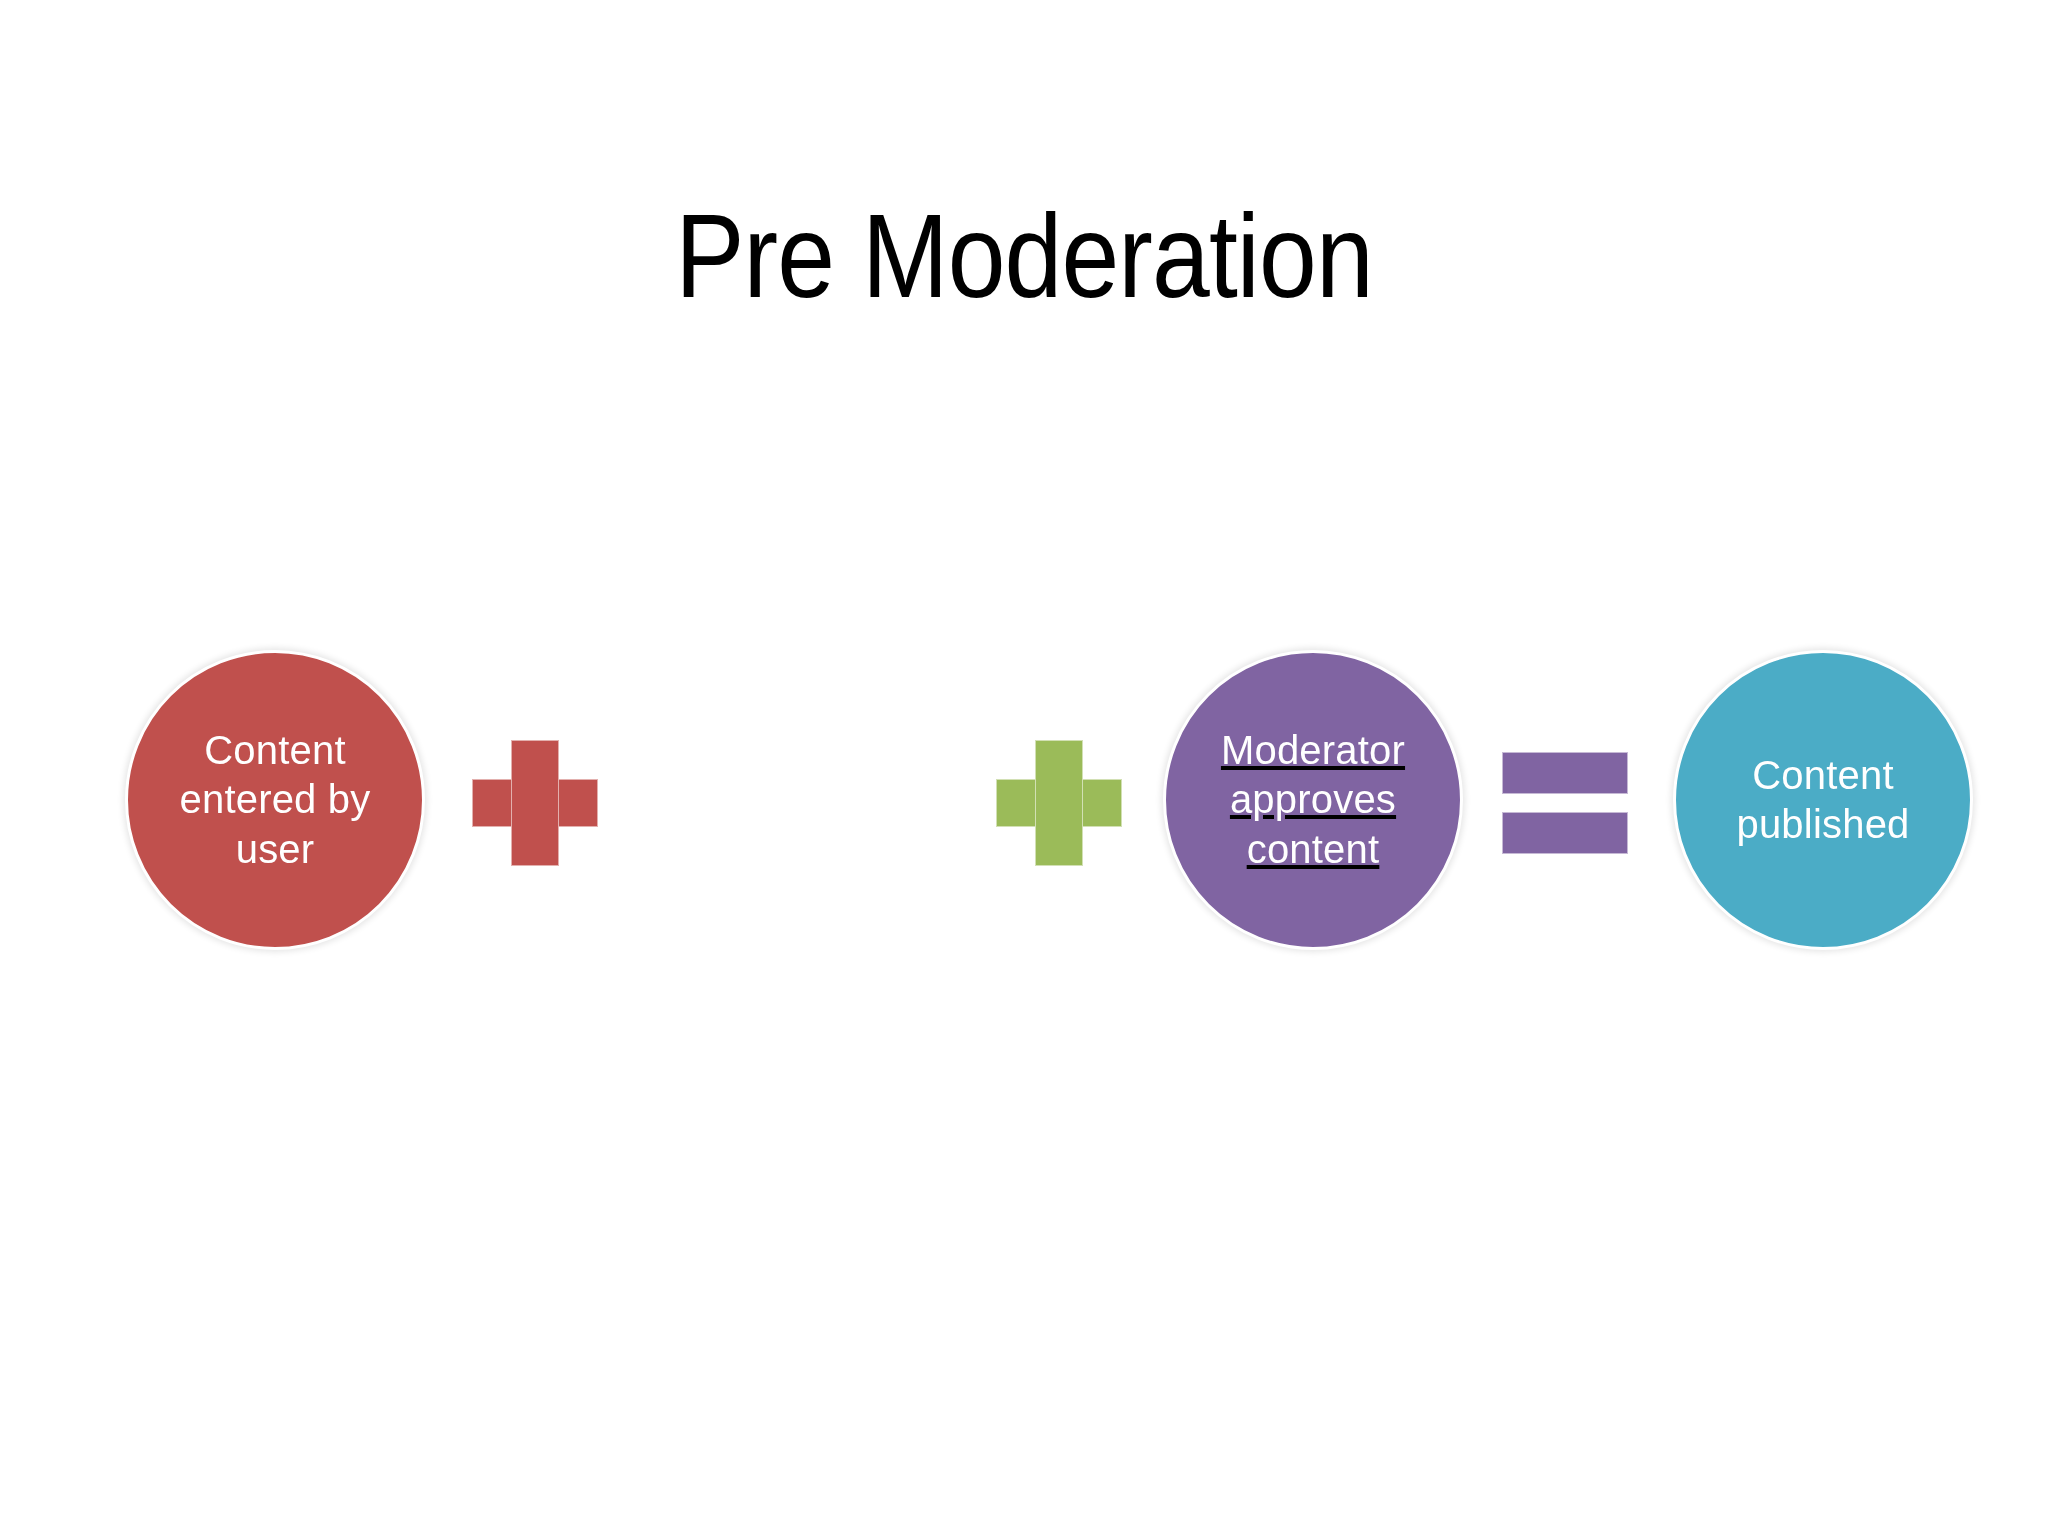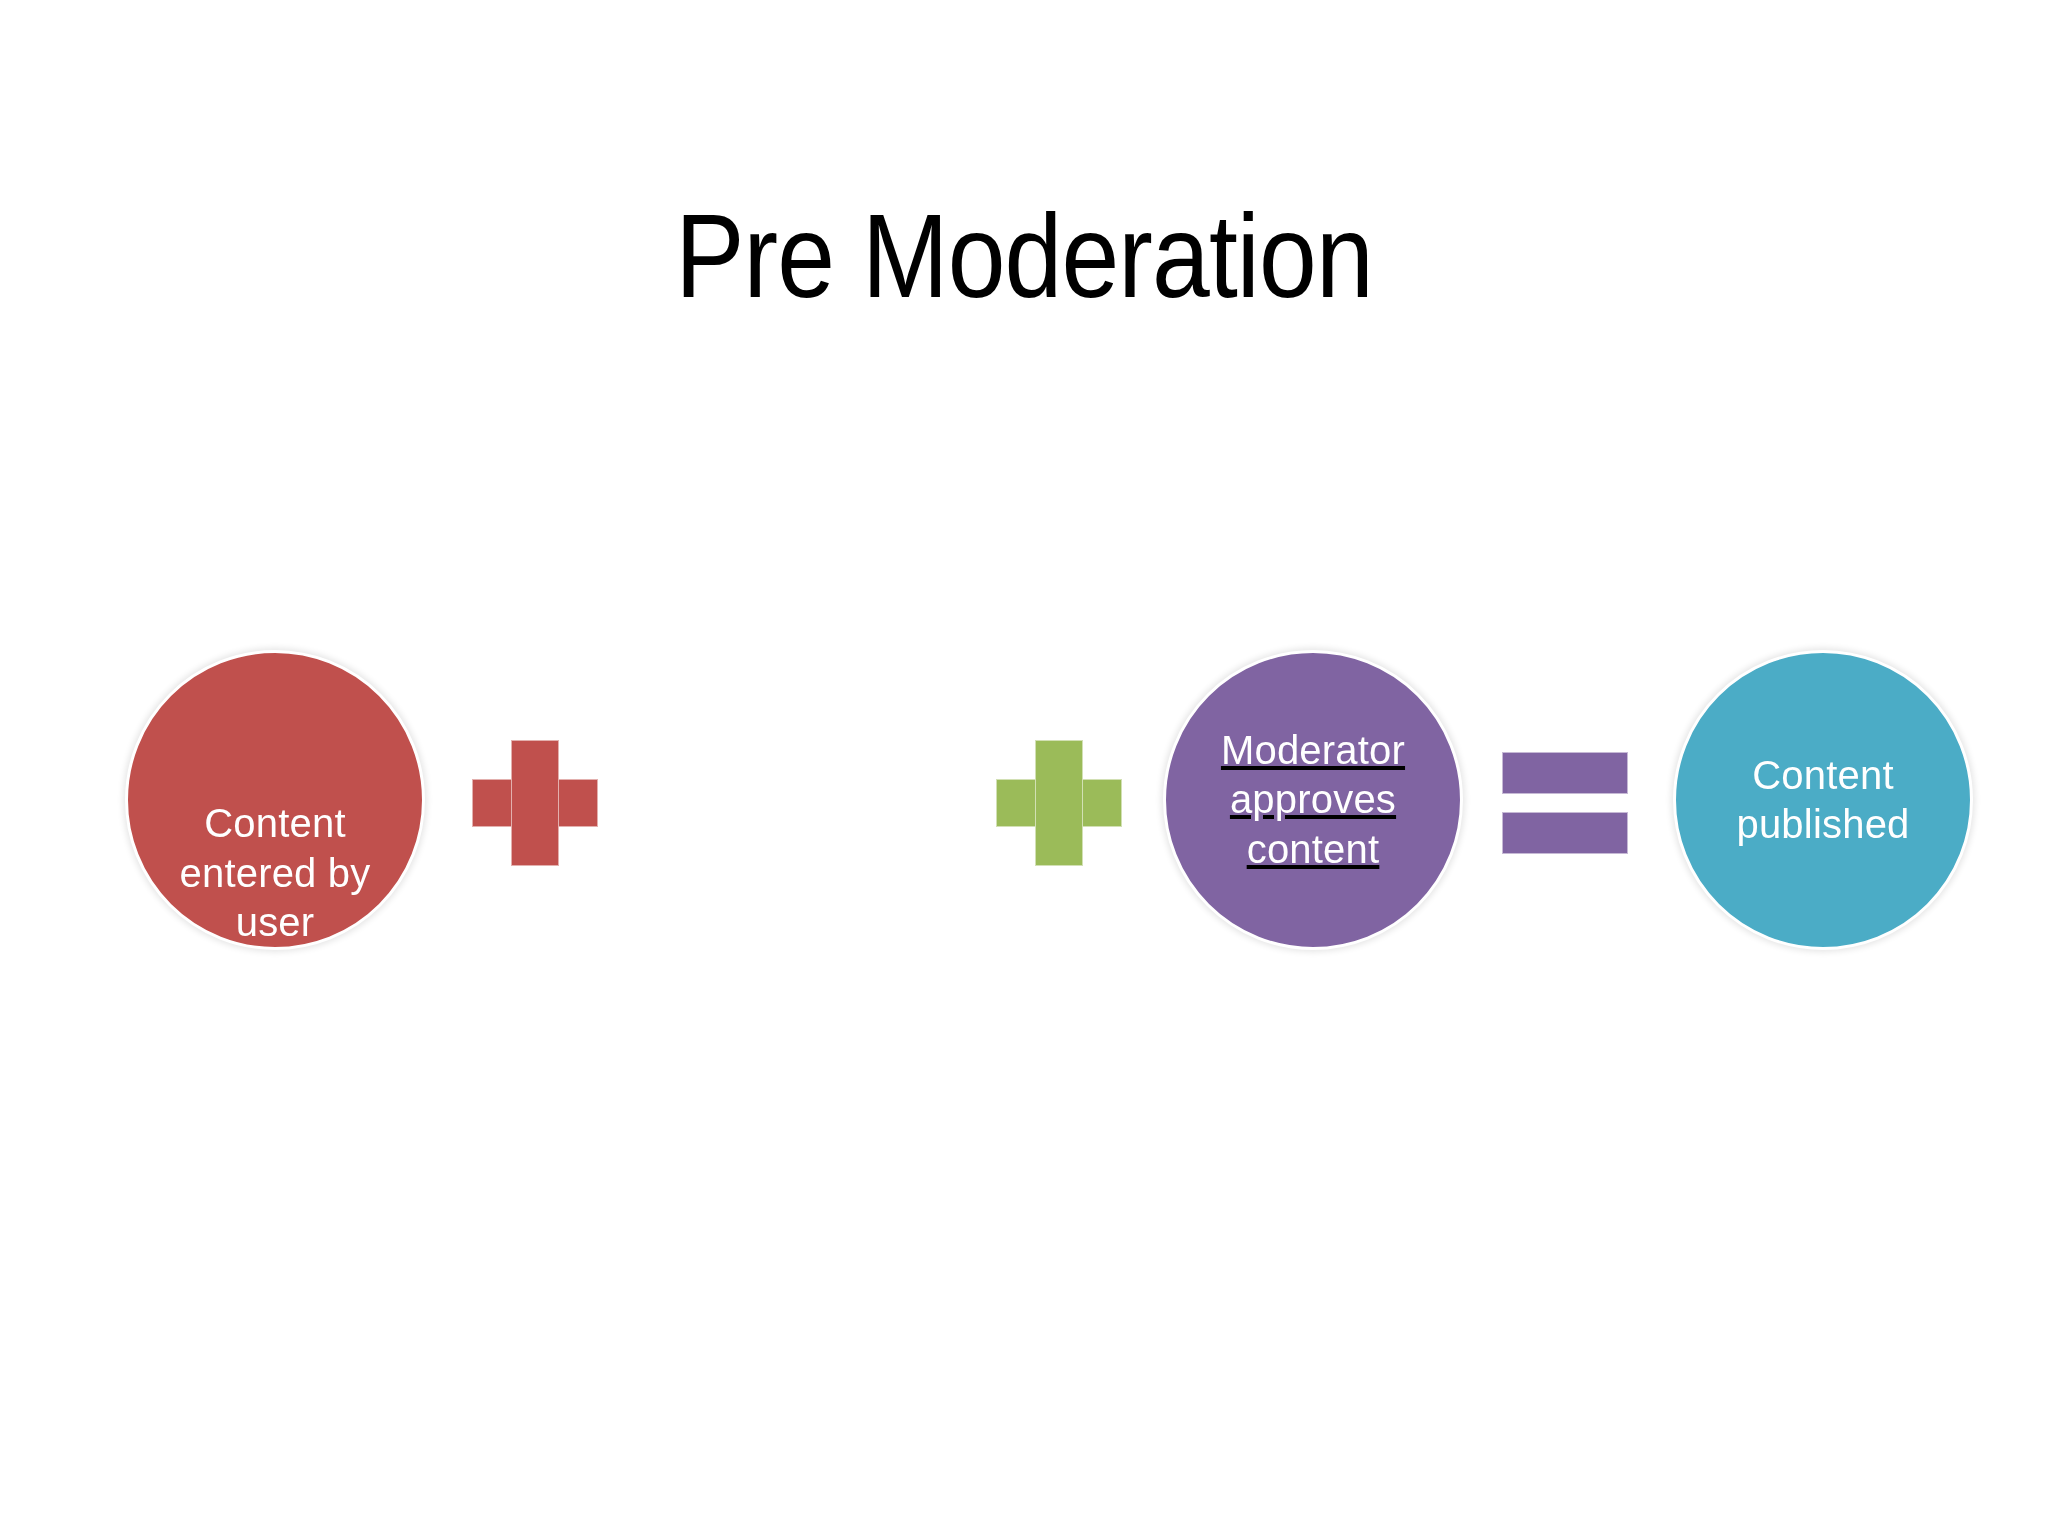--- a/index.html
+++ b/index.html
@@ -68,21 +68,21 @@
     color: #ffffff;
     font-family: "Liberation Sans", sans-serif;
     font-size: 40px;
     line-height: 1.23;
     font-weight: 400;
     letter-spacing: 0.2px;
     padding: 0 26px;
     text-shadow: 0 0 1px rgba(0,0,0,0.05);
   }
 
-  #node-0 { left: 125px; align-items: flex-end; }
+  #node-0 { left: 125px; }
   #node-1 { left: 645px; }
   #node-2 { left: 1163px; text-decoration: underline; }
   #node-3 { left: 1673px; }
 
   
   .op {
     position: absolute;
   }
 
   .plus {

